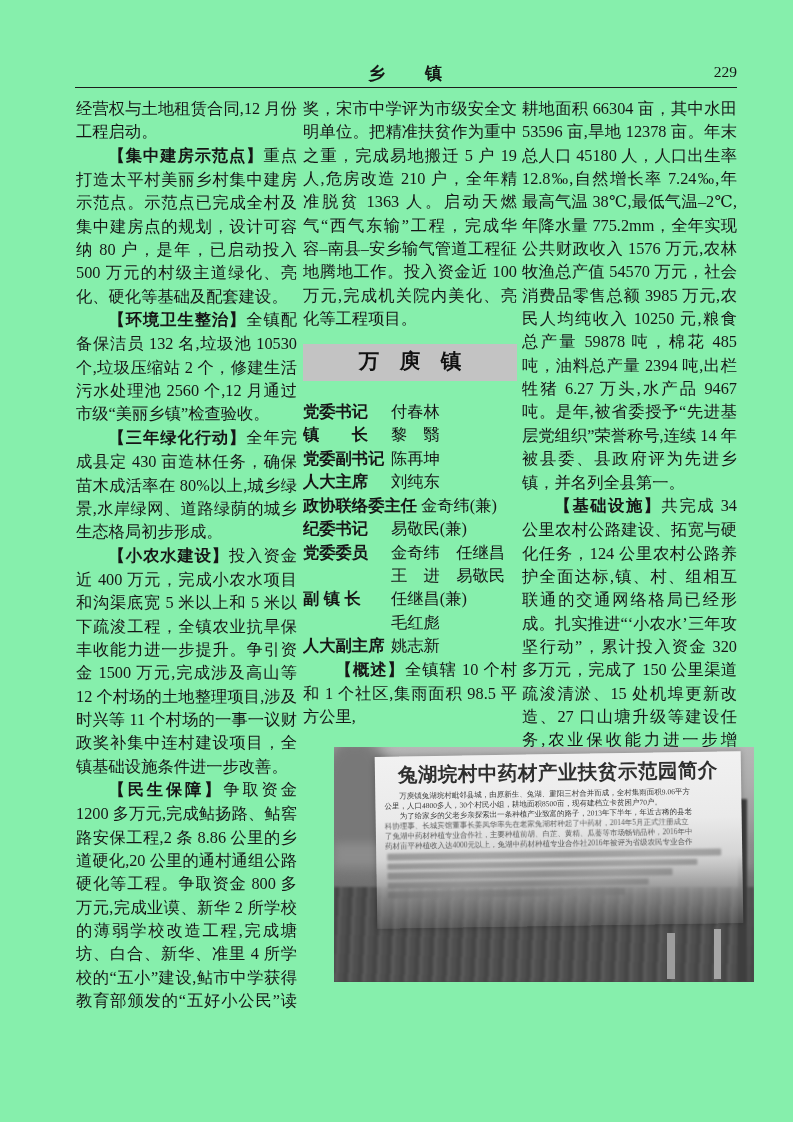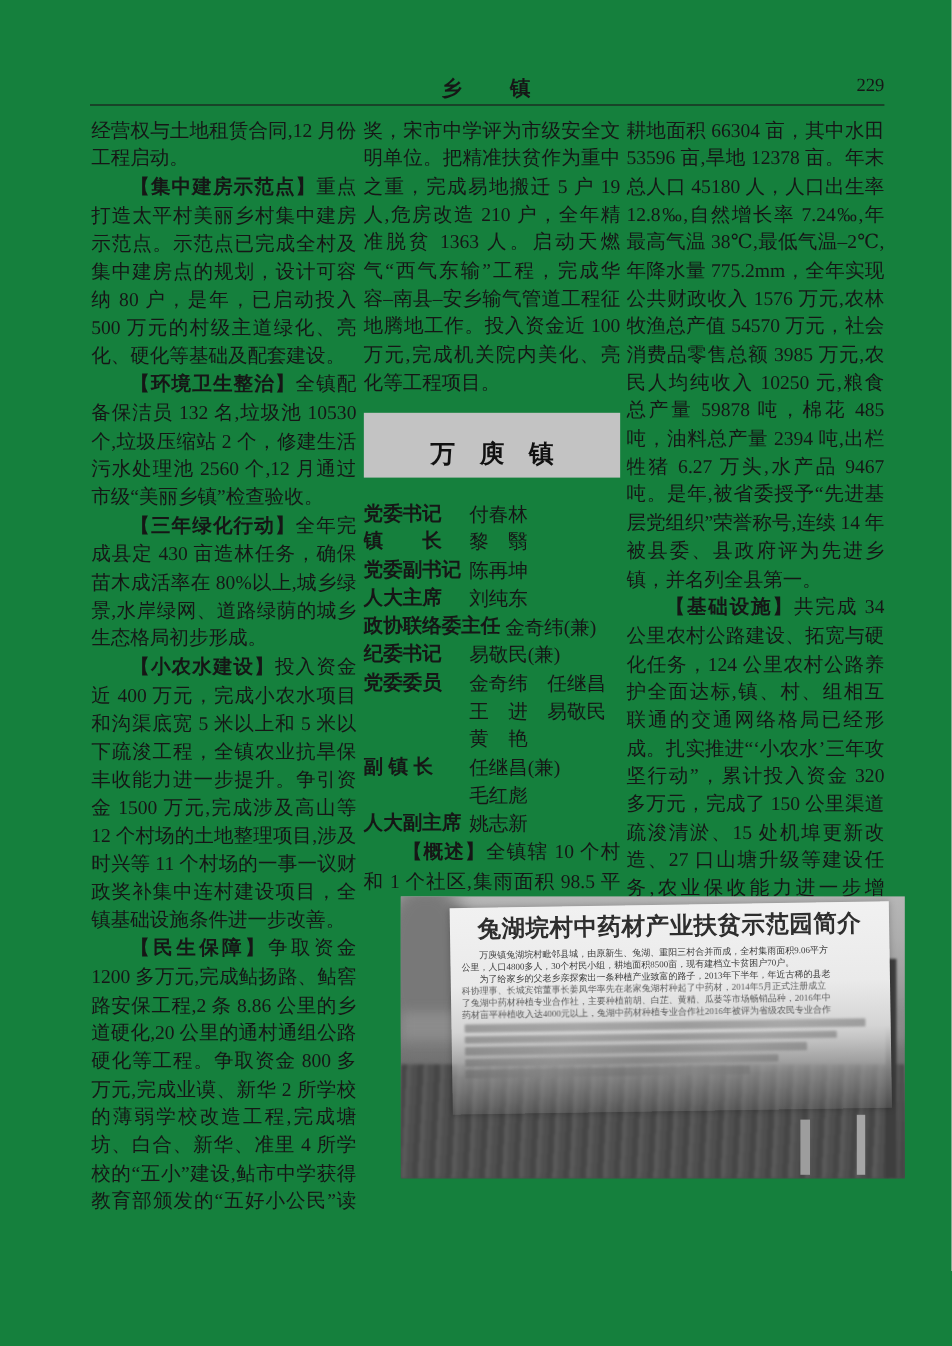--- a/index.html
+++ b/index.html
@@ -1,17 +1,17 @@
 <!DOCTYPE html>
 <html><head>
 <meta charset="utf-8">
 <style>
   html,body{margin:0;padding:0;background:#d9d9d9;}
   .page{
-    position:relative;width:793px;height:1122px;margin:0 auto;background:#15803d;
+    position:relative;width:793px;height:1122px;margin:0 auto;background:#86efac;
     font-family:"Liberation Serif","DejaVu Serif",serif;color:#161616;overflow:hidden;
   }
   
   .page-header{position:absolute;top:60px;left:75px;width:662px;height:24px;}
   .header-title{
     position:absolute;left:50%;transform:translateX(-50%);top:2px;
     font-weight:bold;font-size:17px;letter-spacing:2px;white-space:nowrap;
   }
   .page-number{position:absolute;right:0;top:3px;font-size:15.5px;}
   .header-rule{position:absolute;top:87px;left:75px;width:662px;border-top:1.7px solid #1c1c1c;}
@@ -22,21 +22,21 @@
   }
   .col1{left:76px;width:221px;height:916px;}
   .col2{left:303px;width:214px;height:652px;}
   .col3{left:522px;width:215px;height:660px;}
   .para{margin:0;}
   .para.indent{text-indent:2em;}
   .sec-label{font-family:Liberation Mono, monospace;font-weight:bold;}
   .attribution{margin:0;text-align:right;font-style:italic;padding-right:2px;}
   
   .section-box{
-    margin:14px 0 19px;background:#c3c3c3;text-align:center;padding:23px 0 6px;
+    margin:14px 0 19px;background:#c3c3c3;text-align:center;padding:5px 0 6px;
   }
   .section-box span{
     font-family:"Liberation Sans","DejaVu Sans",sans-serif;font-weight:bold;
     font-size:20.5px;color:#111;white-space:nowrap;
   }
   
   .officials{margin:0 0 0 0;}
   .off-row{display:flex;line-height:23.45px;}
   .off-label{
     flex:0 0 auto;min-width:88px;padding-right:4px;box-sizing:border-box;
@@ -128,24 +128,20 @@
         </div>
         <div class="off-row">
           <span class="off-label">党委委员</span>
           <span class="off-value">金奇纬　任继昌</span>
         </div>
         <div class="off-row">
           <span class="off-label empty"></span>
           <span class="off-value">王　进　易敬民</span>
         </div>
         <div class="off-row">
-          <span class="off-label empty"></span>
-          <span class="off-value">黄　艳</span>
-        </div>
-        <div class="off-row">
           <span class="off-label">副 镇 长</span>
           <span class="off-value">任继昌(兼)</span>
         </div>
         <div class="off-row">
           <span class="off-label empty"></span>
           <span class="off-value">毛红彪</span>
         </div>
         <div class="off-row">
           <span class="off-label">人大副主席</span>
           <span class="off-value">姚志新</span>

